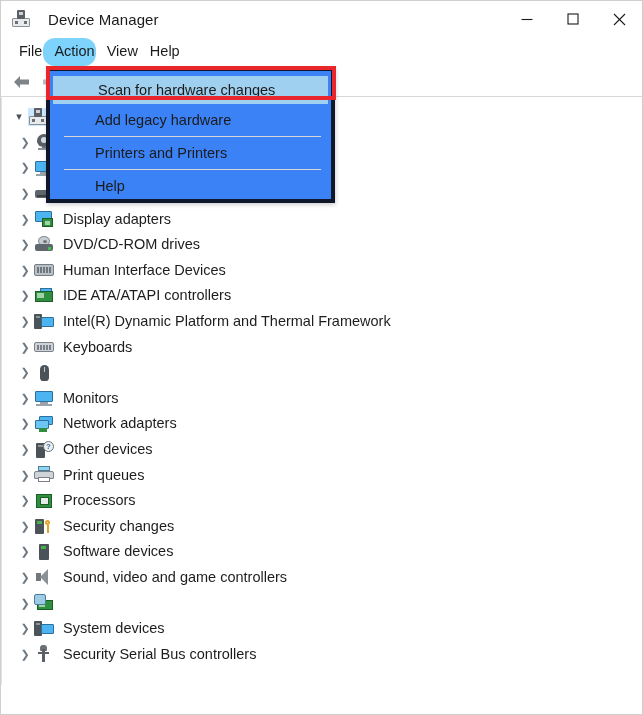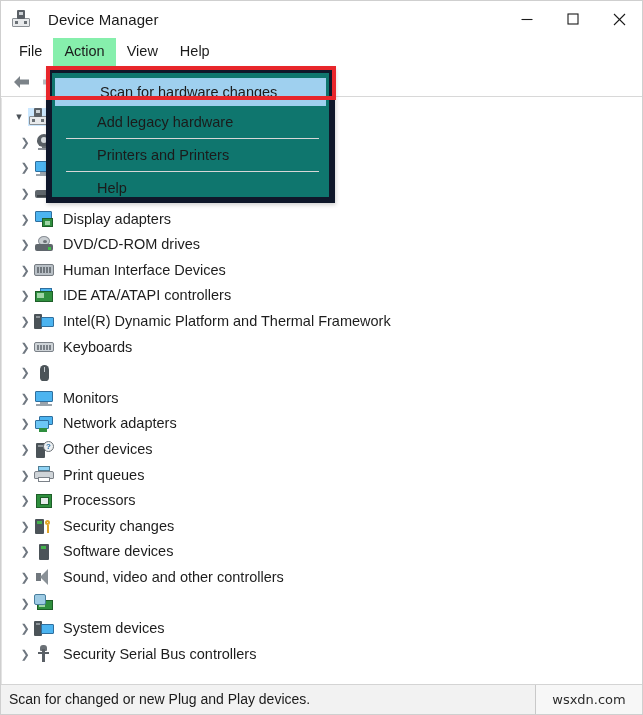--- a/index.html
+++ b/index.html
@@ -77,25 +77,26 @@
     position: absolute; left: 0; top: 36px;
     width: 641px; height: 30px;
     background: #ffffff;
     display: flex; align-items: center;
     padding-left: 7px;
     box-sizing: border-box;
   }
   .menu-item {
     font-size: 14.5px;
     color: #1b1b1b;
-    padding: 5px 11px 6px 11px;
+    padding: 5px 1px 6px 11px;
     line-height: 17px;
   }
   .menu-item.active {
-    background: #86efac;
+    background: #7dd3fc;
+    border-radius: 12px;
   }
 
   
   .toolbar {
     position: absolute; left: 0; top: 66px;
     width: 641px; height: 30px;
     background: #ffffff;
     border-bottom: 1px solid #d8d8d8;
     display: flex; align-items: center;
     padding-left: 8px;
@@ -270,22 +271,22 @@
       background:#5a6066; border-radius:1px; }
   .ic-root .plug:after { content:""; position:absolute; left:2px; top:2px; width:4px; height:3px; background:#cdd2d6; }
   .ic-root .d1, .ic-root .d2 { position:absolute; top:11px; width:3px; height:3px; background:#6b7176; }
   .ic-root .d1 { left:4px; } .ic-root .d2 { left:13px; }
 
   
   .dropdown {
     position: absolute;
     left: 45px; top: 66px;
     width: 289px; height: 136px;
-    background: #0f766e;
-    border: 6px solid #0f172a;
+    background: #3b82f6;
+    border: 4px solid #0f172a;
     box-sizing: border-box;
     z-index: 40;
     box-shadow: 1px 2px 4px rgba(0,0,0,0.18);
   }
   .dd-item {
     height: 32px;
     display: flex; align-items: center;
     padding-left: 45px;
     font-size: 14.5px;
     color: #1b1b1b;
@@ -560,21 +561,21 @@
         </div>
         <div class="label">Software devices</div>
       </div>
 
       <div class="row">
         <div class="chev">❯</div>
         <div class="icon ic-sound">
           <div class="box"></div>
             <div class="cone"></div>
         </div>
-        <div class="label">Sound, video and other controllers</div>
+        <div class="label">Sound, video and game controllers</div>
       </div>
 
       <div class="row">
         <div class="chev">❯</div>
         <div class="icon ic-storage">
           <div class="card"></div>
             <div class="chip"></div>
             <div class="arrow"></div>
         </div>
       </div>
@@ -606,18 +607,14 @@
       <div class="dd-item highlight">Scan for hardware changes</div>
     </div>
     <div class="dd-item">Add legacy hardware</div>
     <div class="dd-sep"></div>
     <div class="dd-item">Printers and Printers</div>
     <div class="dd-sep"></div>
     <div class="dd-item">Help</div>
   </div>
   <div class="redbox"></div>
 
-  <div class="statusbar">
-    <div class="status-text">Scan for changed or new Plug and Play devices.</div>
-    <div class="watermark">wsxdn.com</div>
-  </div>
 
 </div>
 
 </body></html>

